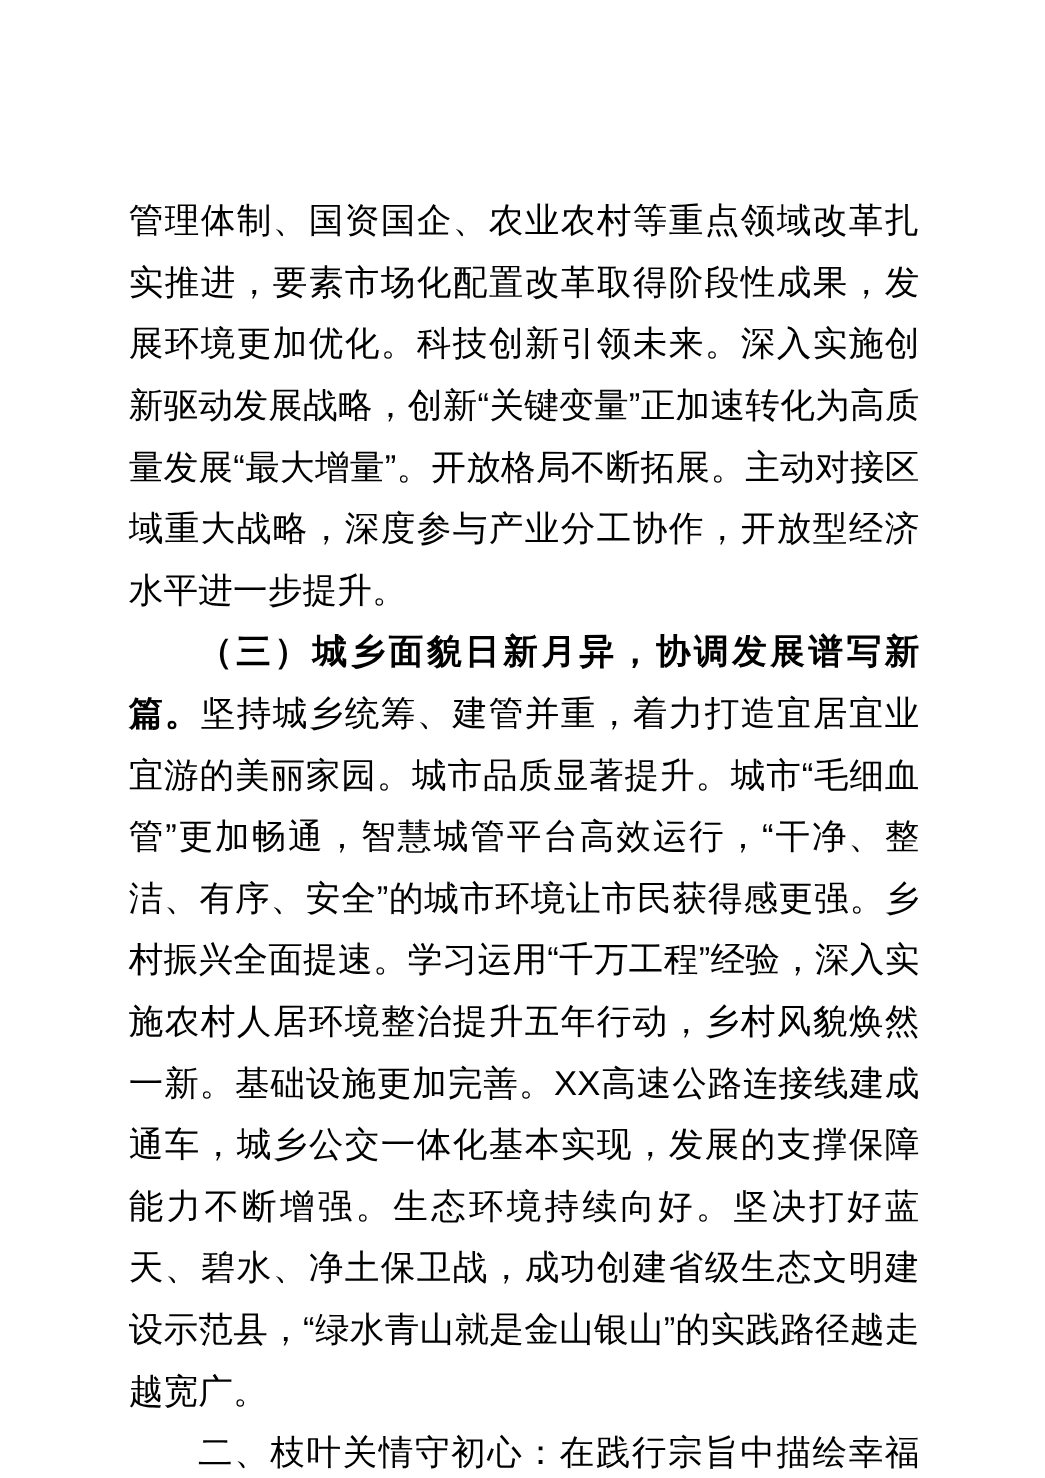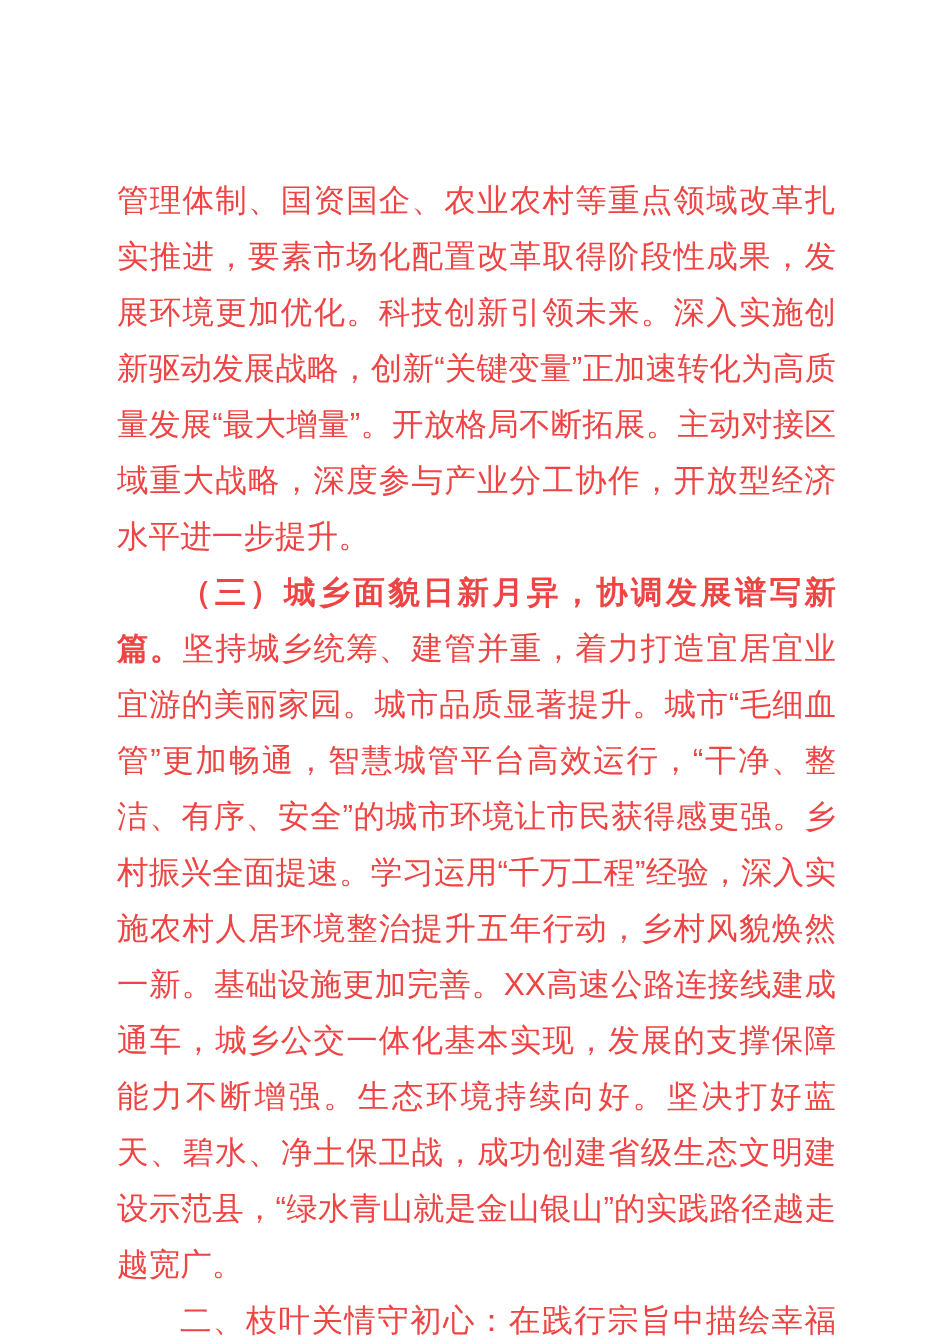--- a/index.html
+++ b/index.html
@@ -21,21 +21,21 @@
   .content {
     position: absolute;
     left: 117px;
     top: 172px;
     width: 719px;
   }
   .para {
     margin: 0;
     font-size: 31.5px;
     line-height: 56px;
-    color: #ef4444;
+    color: #000000;
     text-align: justify;
     text-justify: inter-character;
     letter-spacing: 0.1px;
     font-weight: 400;
     word-break: break-all;
   }
   .para.indent {
     text-indent: 2em;
   }
   .bold-run {

